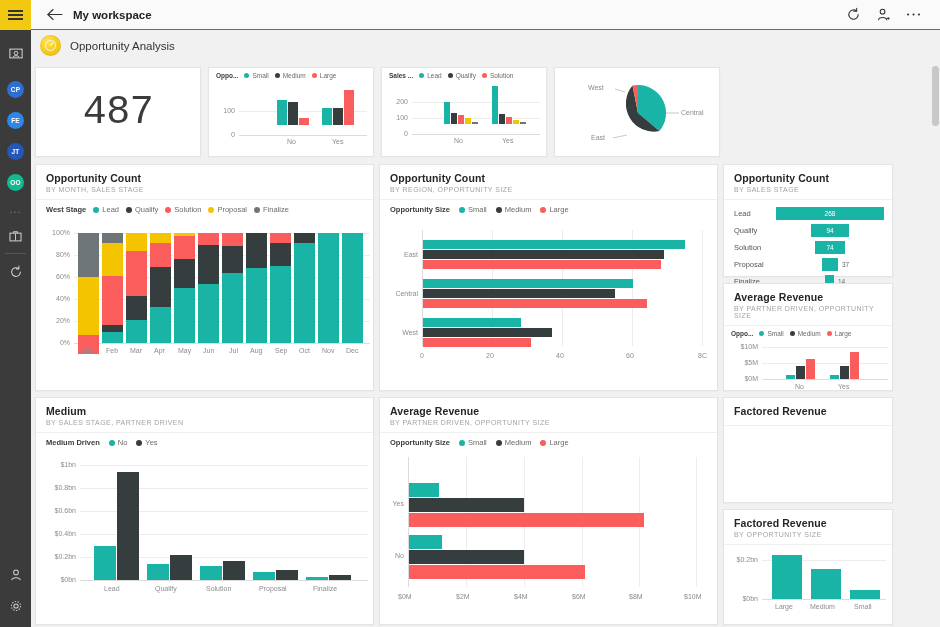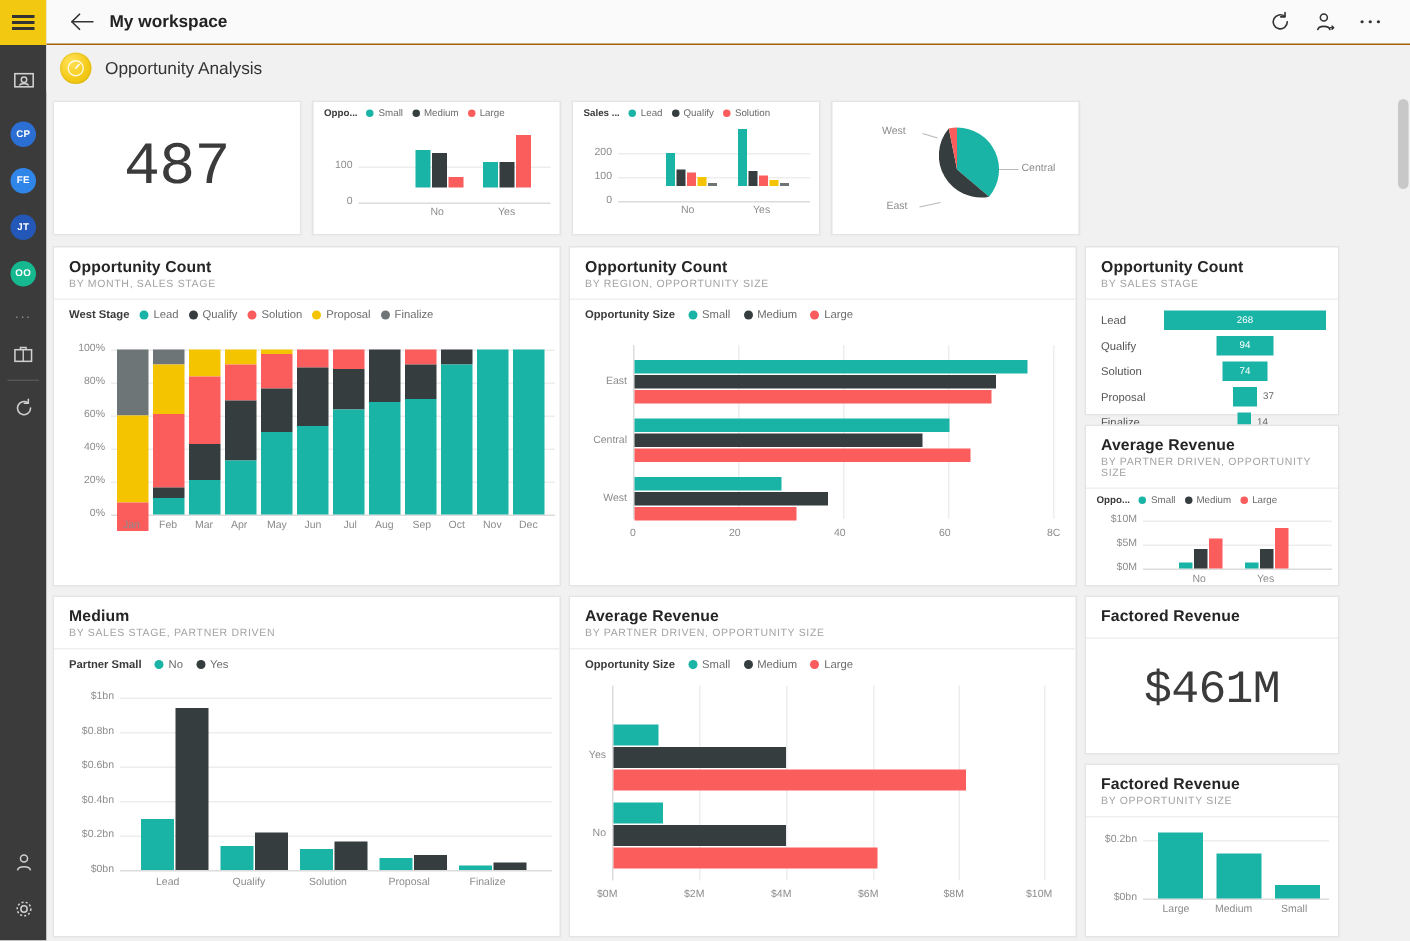--- a/index.html
+++ b/index.html
@@ -592,21 +592,21 @@
           <div class="axlabel" style="left:114px; top:45px;">Yes</div>
         </div>
       </div>
 
       <div class="tile" style="left:4px; top:336px; width:339px; height:228px;">
         <div class="tile-head hr">
           <div class="t1">Medium</div>
           <div class="t2">BY SALES STAGE, PARTNER DRIVEN</div>
         </div>
         <div class="legend">
-          <span class="ltitle">Partner Small</span>
+          <span class="ltitle">Medium Driven</span>
           <span class="li">
             <i class="dot" style="background:#19b4a6"></i>
             <span class="ltxt">No</span>
           </span>
           <span class="li">
             <i class="dot" style="background:#353d3e"></i>
             <span class="ltxt">Yes</span>
           </span>
         </div>
         <div class="plot" style="height:158px;">
@@ -692,23 +692,20 @@
           <div class="axlabel" style="left:192px; top:144px;">$6M</div>
           <div class="axlabel" style="left:249px; top:144px;">$8M</div>
           <div class="axlabel" style="left:304px; top:144px;">$10M</div>
         </div>
       </div>
 
       <div class="tile" style="left:692px; top:336px; width:170px; height:106px;">
         <div class="tile-head hr" style="padding-bottom:8px;">
           <div class="t1">Factored Revenue</div>
         </div>
-        <div class="kpi" style="height:68px;">
-          <span style="font-size:31px;">$461M</span>
-        </div>
       </div>
 
       <div class="tile" style="left:692px; top:448px; width:170px; height:116px;">
         <div class="tile-head hr">
           <div class="t1">Factored Revenue</div>
           <div class="t2">BY OPPORTUNITY SIZE</div>
         </div>
         <div class="plot" style="height:78px;">
           <div class="axlabel r" style="left:0px; top:11px; width:34px;">$0.2bn</div>
           <div class="axlabel r" style="left:0px; top:50px; width:34px;">$0bn</div>

